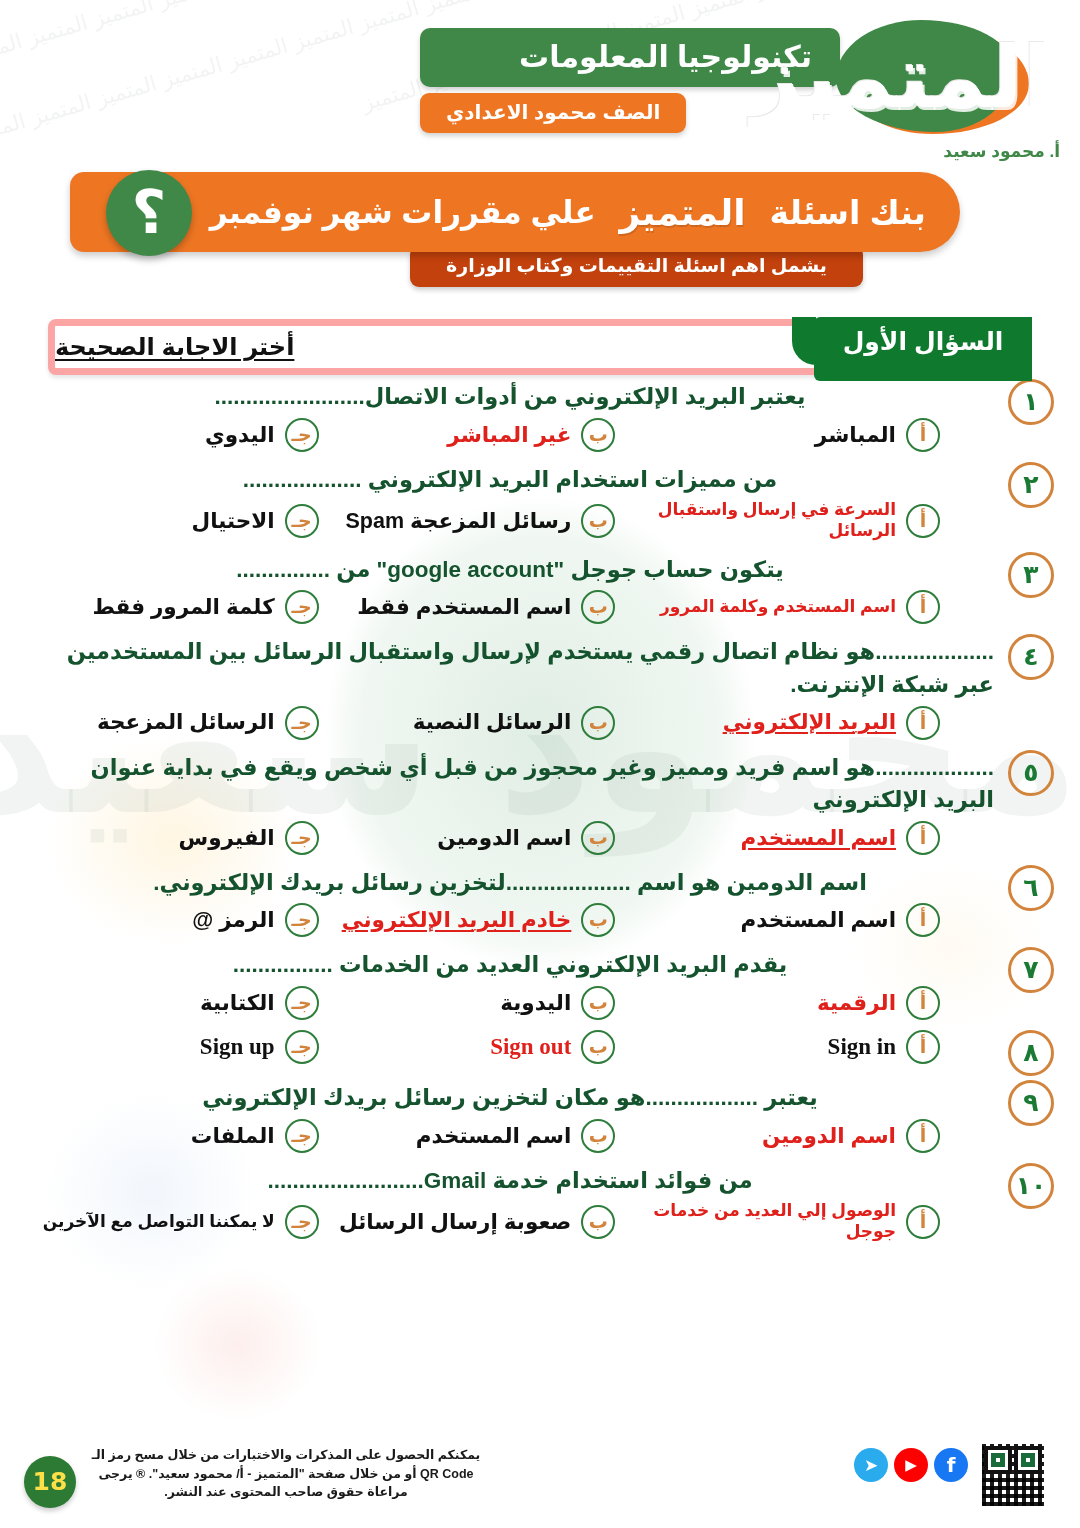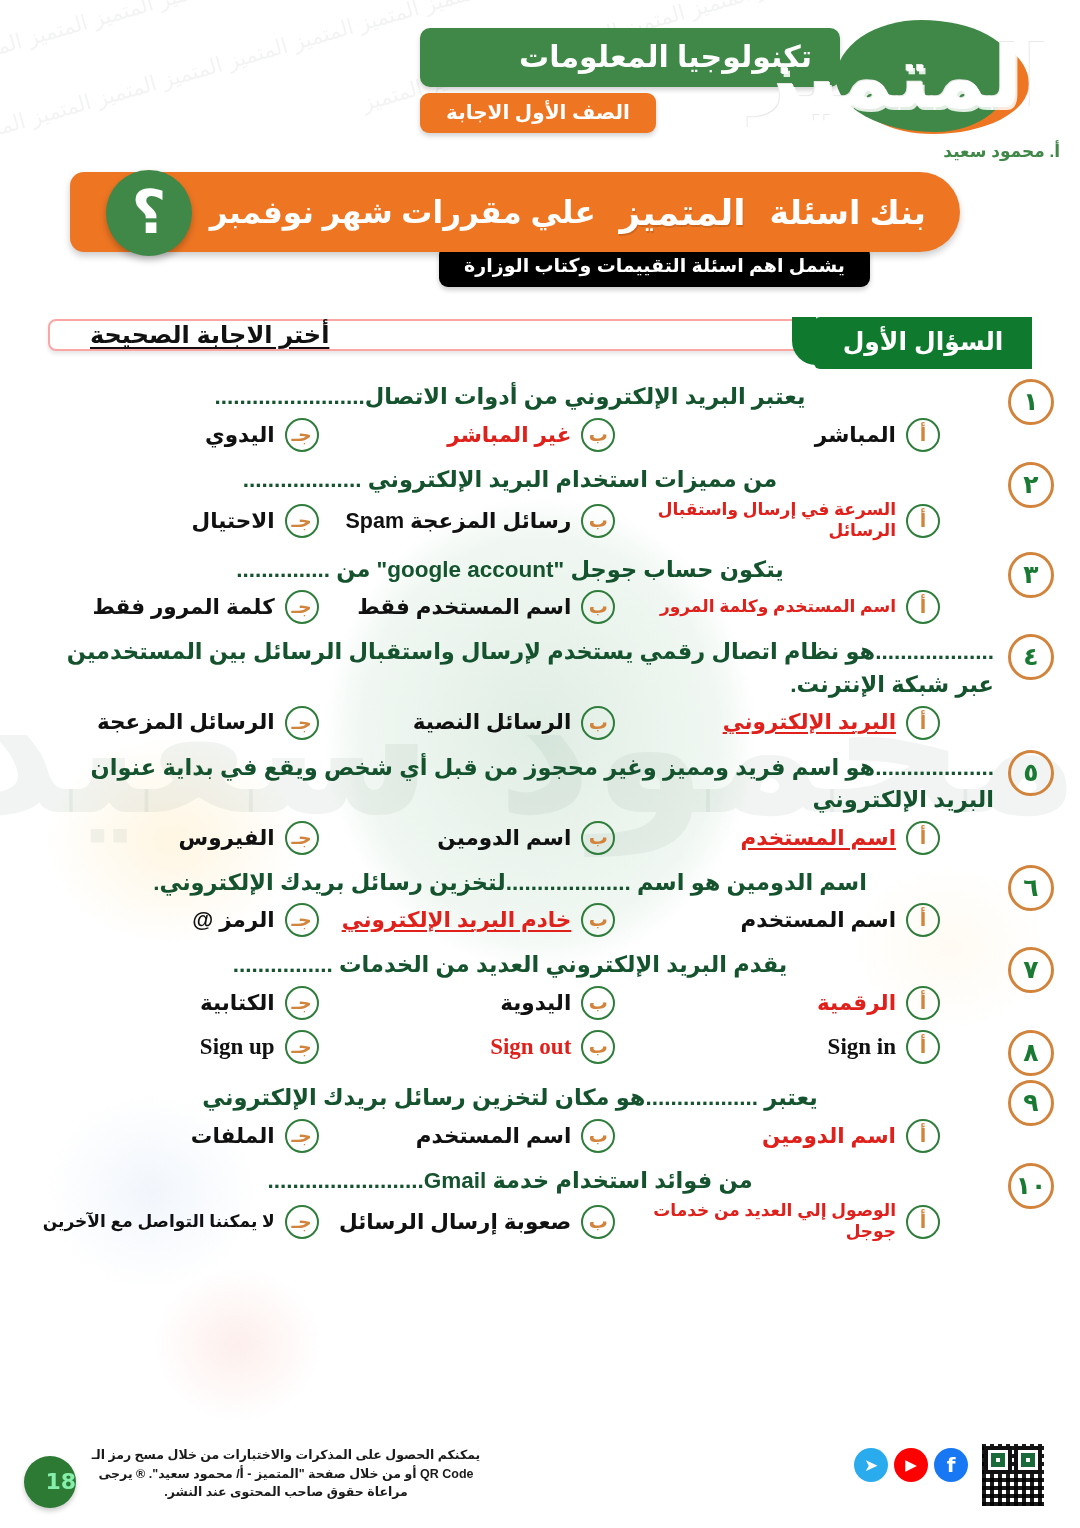--- a/index.html
+++ b/index.html
@@ -175,70 +175,69 @@
     font-family: "DejaVu Sans", sans-serif;
   }
   .banner-left {
     color: #ffffff;
     font-size: 31px;
     font-weight: bold;
     white-space: nowrap;
   }
   .banner-sub {
     position: absolute;
-    right: 210px; top: 82px;
-    background: #000000;
+    right: 217px; top: 82px;
+    background: #c2410c;
     color: #ffffff;
     font-size: 19px;
     font-weight: bold;
-    padding: 8px 25px 10px;
+    padding: 8px 36px 10px;
     border-radius: 9px;
     box-shadow: 0 3px 5px rgba(0,0,0,0.2);
     z-index: 1;
   }
 
   
   .section-head {
     position: relative;
     margin: 28px 48px 0 48px;
     height: 48px;
   }
   .sec-tab {
     position: absolute;
     right: 0; top: 0;
-    width: 218px; height: 52px;
+    width: 218px; height: 64px;
     background: #0f7a2e;
     color: #ffffff;
     font-size: 25px;
     font-weight: bold;
     line-height: 48px;
     text-align: center;
     border-radius: 6px 0 0 6px;
     z-index: 3;
   }
   .sec-tab::after {
     content: "";
     position: absolute;
     left: -22px; top: 0;
     width: 24px; height: 48px;
     background: #0f7a2e;
     border-radius: 0 0 0 24px;
   }
   .sec-body {
     position: absolute;
     right: 200px; left: 0; top: 2px;
-    height: 32px;
+    height: 56px;
     background: #ffffff;
-    border: 2px solid #fca5a5;
+    border: 7px solid #fca5a5;
     border-radius: 8px;
     box-shadow: 0 3px 4px rgba(0,0,0,0.10);
     display: flex;
     align-items: center;
     justify-content: flex-end;
-    padding-left: 40px;
   }
   .sec-body span {
     font-size: 24px;
     font-weight: bold;
     color: #111;
     text-decoration: underline;
     text-underline-offset: 4px;
   }
 
   
@@ -373,24 +372,25 @@
     direction: ltr;
     font-family: "DejaVu Sans", sans-serif;
   }
 
   .page-badge {
     position: absolute;
     left: 24px; bottom: 20px;
     width: 52px; height: 52px;
     border-radius: 50%;
     background: #2c7a34;
-    color: #86efac;
-    font-size: 22px;
+    color: #fde047;
+    font-size: 25px;
     font-weight: bold;
     line-height: 52px;
+    text-align: center;
     box-shadow: 0 3px 5px rgba(0,0,0,0.2);
     font-family: "DejaVu Sans", sans-serif;
   }
   .foot-note {
     position: absolute;
     left: 86px; bottom: 26px;
     width: 400px;
     text-align: center;
     font-size: 12.5px;
     font-weight: bold;
@@ -403,21 +403,21 @@
 
 <div class="paper-bg"></div>
 <div class="watermark-tile">المتميز المتميز المتميز المتميز المتميز المتميز المتميز المتميز المتميز المتميز المتميز المتميز المتميز المتميز المتميز المتميز المتميز المتميز المتميز المتميز المتميز المتميز المتميز المتميز المتميز المتميز المتميز المتميز المتميز المتميز المتميز المتميز المتميز المتميز المتميز المتميز المتميز المتميز المتميز المتميز المتميز المتميز المتميز المتميز المتميز المتميز المتميز المتميز المتميز المتميز المتميز المتميز المتميز المتميز المتميز المتميز المتميز المتميز المتميز المتميز المتميز المتميز المتميز المتميز المتميز المتميز المتميز المتميز المتميز</div>
 <div class="big-watermark">محمود سعيد</div>
 
 <div class="page">
 
   <div class="header">
     <div class="title-stack">
       <div class="title-main">تكنولوجيا المعلومات</div>
-      <div class="title-sub">الصف الأول الاجابة</div>
+      <div class="title-sub">الصف محمود الاعدادي</div>
     </div>
 
     <div class="logo-wrap">
       <div class="logo-blob-orange"></div>
       <div class="logo-blob-green"></div>
       <div class="logo-script">المتميز</div>
       <div class="logo-author">أ. محمود سعيد</div>
     </div>
   </div>
 

